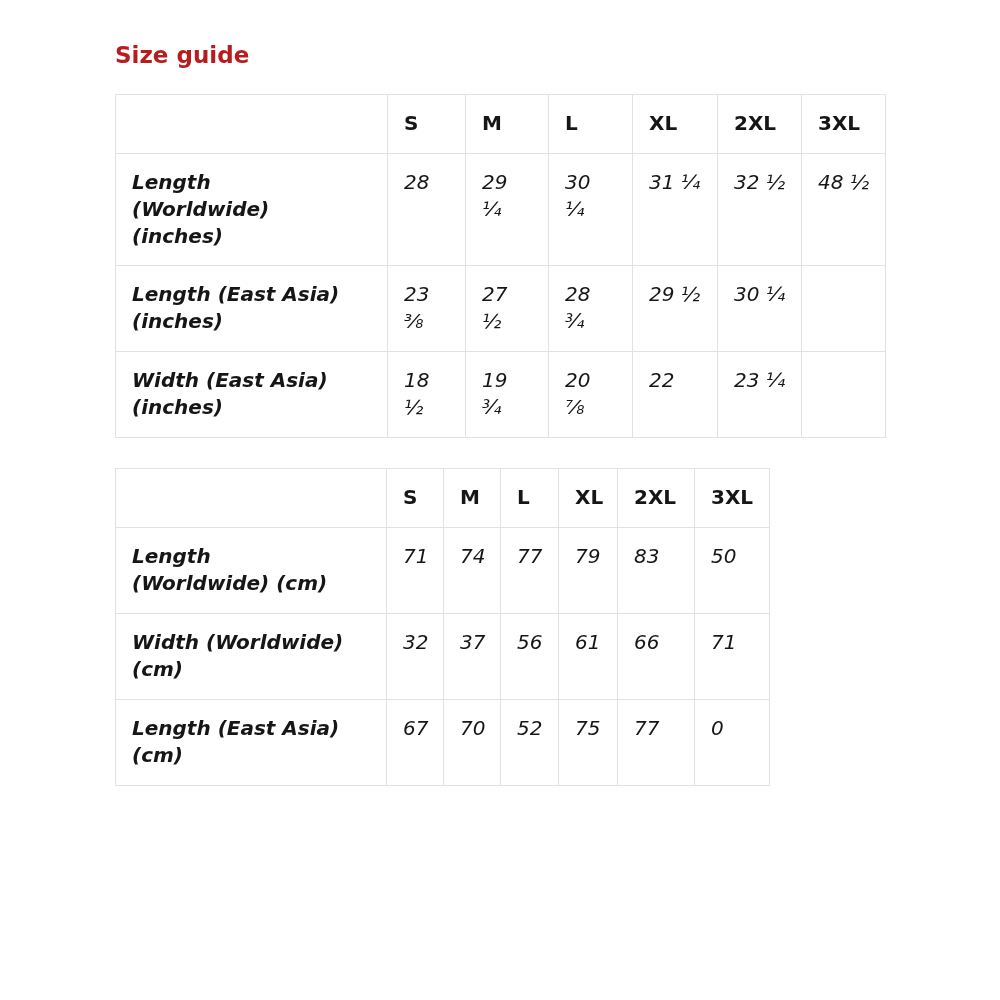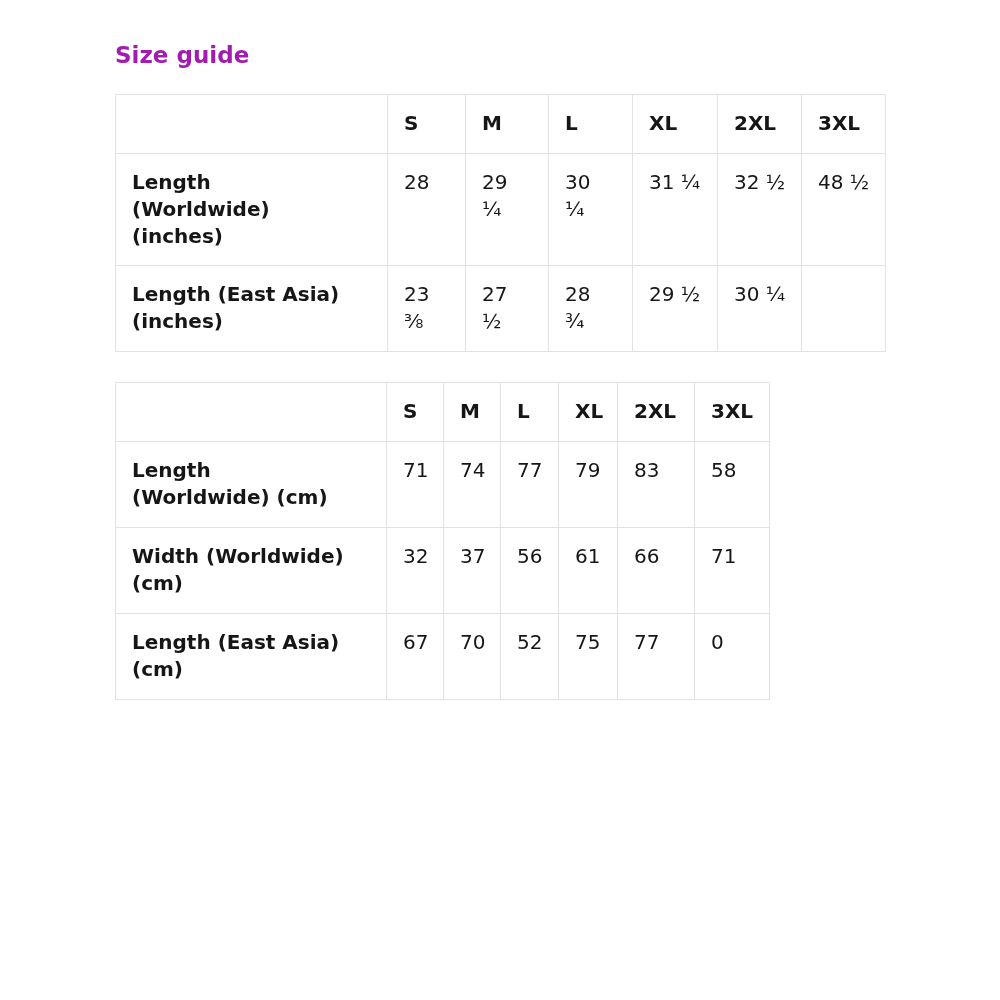--- a/index.html
+++ b/index.html
@@ -5,41 +5,41 @@
   html, body { margin: 0; padding: 0; background: #ffffff; }
   body {
     width: 1000px; height: 1000px;
     font-family: "DejaVu Sans", "Liberation Sans", sans-serif;
     color: #161616;
   }
   .page { padding: 40px 0 0 115px; }
   .title {
     margin: 0 0 24px 0;
     font-size: 23px; line-height: 30px;
-    font-weight: bold; color: #a21caf;
+    font-weight: bold; color: #b91c1c;
   }
   table.size-table {
     border-collapse: collapse;
     table-layout: fixed;
     background: #ffffff;
   }
   table.t1 { width: 770px; }
   table.t2 { width: 654px; margin-top: 30px; }
   .size-table th, .size-table td {
     border: 1px solid #e2e2e2;
     vertical-align: top;
     text-align: left;
     font-size: 20px;
     line-height: 27px;
     padding: 15px 4px 15px 16px;
     box-sizing: border-box;
     overflow: hidden;
   }
   .size-table th { font-weight: bold; height: 59px; }
-  .size-table td { font-weight: normal; height: 86px; }
+  .size-table td { font-weight: normal; height: 86px; font-style: italic; }
   .size-table .lbl { font-weight: bold; padding-right: 10px; }
   .lab { display: inline-block; max-width: 222px; }
   .v  { display: inline-block; }
   .vn { width: 36px; }   
   .vw { width: 58px; }   
   
   .t1 .c1{width:272px}.t1 .c2{width:78px}.t1 .c3{width:83px}.t1 .c4{width:84px}
   .t1 .c5{width:85px}.t1 .c6{width:84px}.t1 .c7{width:84px}
   
   .t2 .c1{width:271px}.t2 .c2{width:57px}.t2 .c3{width:57px}.t2 .c4{width:58px}
@@ -85,20 +85,29 @@
       </tr>
       <tr>
         <td class="lbl"><span class="lab">Length (East Asia) (inches)</span></td>
         <td><span class="v vn">23 ⅜</span></td>
         <td><span class="v vn">27 ½</span></td>
         <td><span class="v vn">28 ¾</span></td>
         <td><span class="v vw">29 ½</span></td>
         <td><span class="v vw">30 ¼</span></td>
         <td><span class="v vw"></span></td>
       </tr>
+      <tr>
+        <td class="lbl"><span class="lab">Width (East Asia) (inches)</span></td>
+        <td><span class="v vn">18 ½</span></td>
+        <td><span class="v vn">19 ¾</span></td>
+        <td><span class="v vn">20 ⅞</span></td>
+        <td><span class="v vw">22</span></td>
+        <td><span class="v vw">23 ¼</span></td>
+        <td><span class="v vw"></span></td>
+      </tr>
     </tbody>
   </table>
 
   <table class="size-table t2">
     <colgroup>
       <col class="c1">
         <col class="c2">
         <col class="c3">
         <col class="c4">
         <col class="c5">
@@ -117,21 +126,21 @@
       </tr>
     </thead>
     <tbody>
       <tr>
         <td class="lbl"><span class="lab">Length (Worldwide) (cm)</span></td>
         <td><span class="v">71</span></td>
         <td><span class="v">74</span></td>
         <td><span class="v">77</span></td>
         <td><span class="v">79</span></td>
         <td><span class="v">83</span></td>
-        <td><span class="v">58</span></td>
+        <td><span class="v">50</span></td>
       </tr>
       <tr>
         <td class="lbl"><span class="lab">Width (Worldwide) (cm)</span></td>
         <td><span class="v">32</span></td>
         <td><span class="v">37</span></td>
         <td><span class="v">56</span></td>
         <td><span class="v">61</span></td>
         <td><span class="v">66</span></td>
         <td><span class="v">71</span></td>
       </tr>

